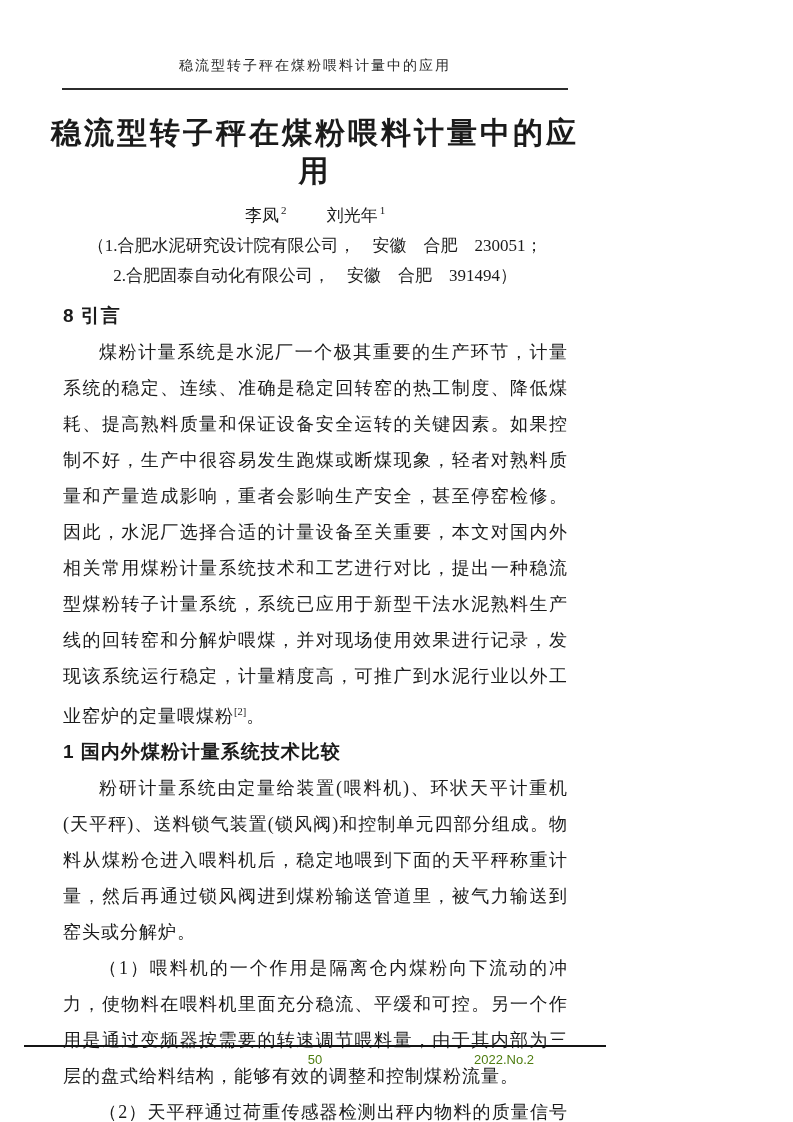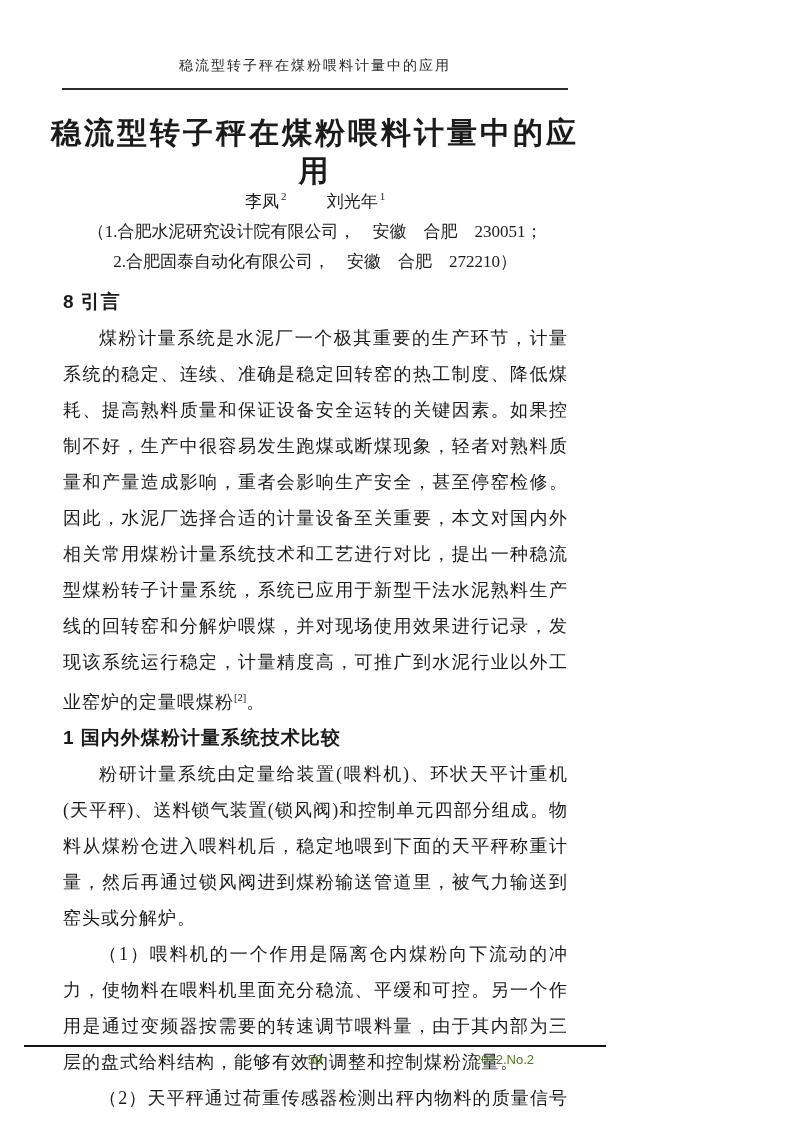--- a/index.html
+++ b/index.html
@@ -33,21 +33,21 @@
   
   .doc-title {
     margin: 24px 40px 0 40px;
     text-align: center;
     font-size: 30px;
     font-weight: bold;
     letter-spacing: 3px;
     line-height: 38px;
   }
   .authors-line {
-    margin-top: 0;
+    margin-top: 14px;
     text-align: center;
     font-size: 17px;
   }
   .author + .author { margin-left: 36px; }
   .author sup {
     font-size: 11px;
     margin-left: 2px;
   }
   .affiliations {
     margin-top: 4px;
@@ -122,21 +122,21 @@
 
   <h1 class="doc-title">稳流型转子秤在煤粉喂料计量中的应用</h1>
 
   <div class="authors-line">
     <span class="author"><span>李凤</span><sup>2</sup></span>
     <span class="author"><span>刘光年</span><sup>1</sup></span>
   </div>
 
   <div class="affiliations">
     <div>（1.合肥水泥研究设计院有限公司，　安徽　合肥　230051；</div>
-    <div>2.合肥固泰自动化有限公司，　安徽　合肥　272210）</div>
+    <div>2.合肥固泰自动化有限公司，　安徽　合肥　391494）</div>
   </div>
 
   <div class="article-body">
 
     <h2 class="sec-h1">8 引言</h2>
 
     <p class="body-para"><span>煤粉计量系统是水泥厂一个极其重要的生产环节，计量系统的稳定、连续、准确是稳定回转窑的热工制度、降低煤耗、提高熟料质量和保证设备安全运转的关键因素。如果控制不好，生产中很容易发生跑煤或断煤现象，轻者对熟料质量和产量造成影响，重者会影响生产安全，甚至停窑检修。因此，水泥厂选择合适的计量设备至关重要，本文对国内外相关常用煤粉计量系统技术和工艺进行对比，提出一种稳流型煤粉转子计量系统，系统已应用于新型干法水泥熟料生产线的回转窑和分解炉喂煤，并对现场使用效果进行记录，发现该系统运行稳定，计量精度高，可推广到水泥行业以外工业窑炉的定量喂煤粉</span><sup>[2]</sup><span>。</span></p>
 
     <h2 class="sec-h1">1 国内外煤粉计量系统技术比较</h2>
 

